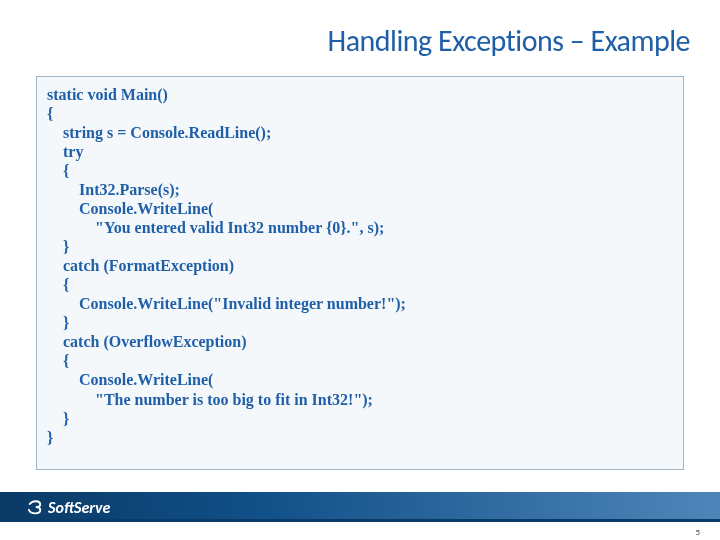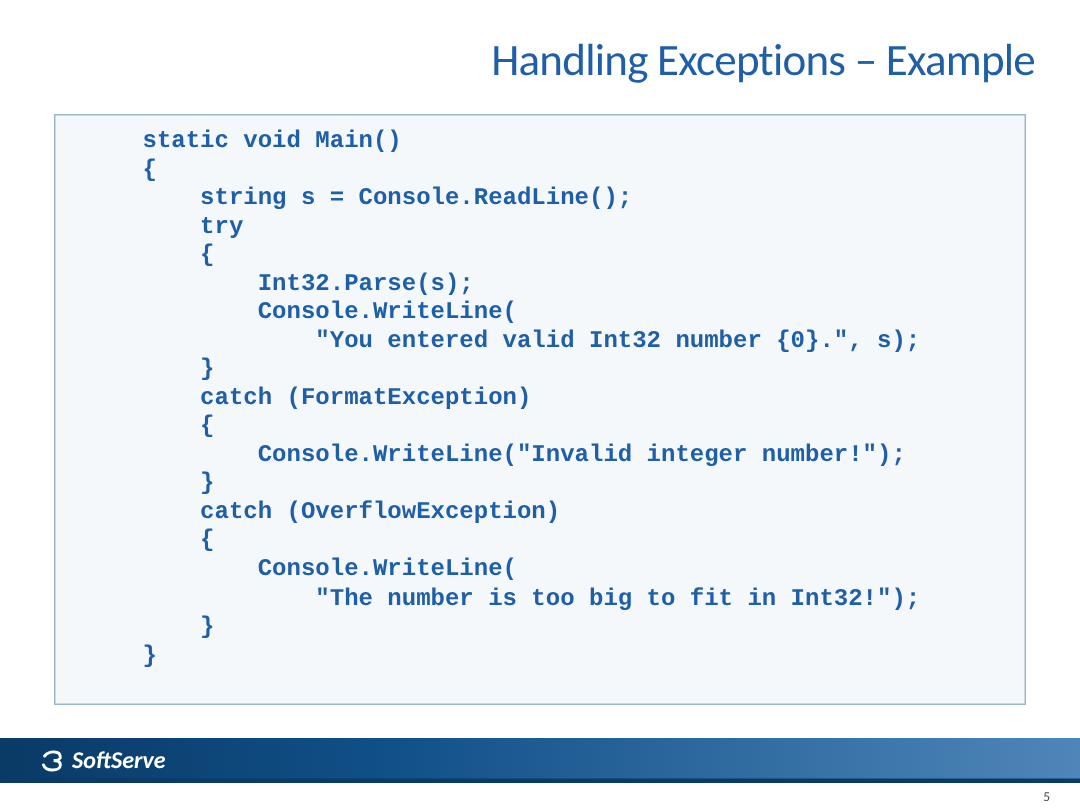--- a/index.html
+++ b/index.html
@@ -24,27 +24,26 @@
     position: absolute;
     top: 76px;
     left: 36px;
     width: 648px;
     height: 394px;
     background: #f4f8fb;
     border: 1px solid #9cb9cc;
     padding: 8px 10px;
   }
   .codebox pre {
-    font-family: Liberation Mono, monospace;
+    font-family: Liberation Serif, serif;
     font-size: 16px;
     line-height: 1.19;
     color: #1f5fa8;
     font-weight: 600;
     white-space: pre;
-    margin-left: 48px;
   }
   .footer-bar {
     position: absolute;
     left: 0;
     bottom: 18px;
     width: 720px;
     height: 30px;
     background: linear-gradient(90deg, #0a3a66 0%, #104f87 35%, #4f86b9 100%);
     display: flex;
     align-items: center;

